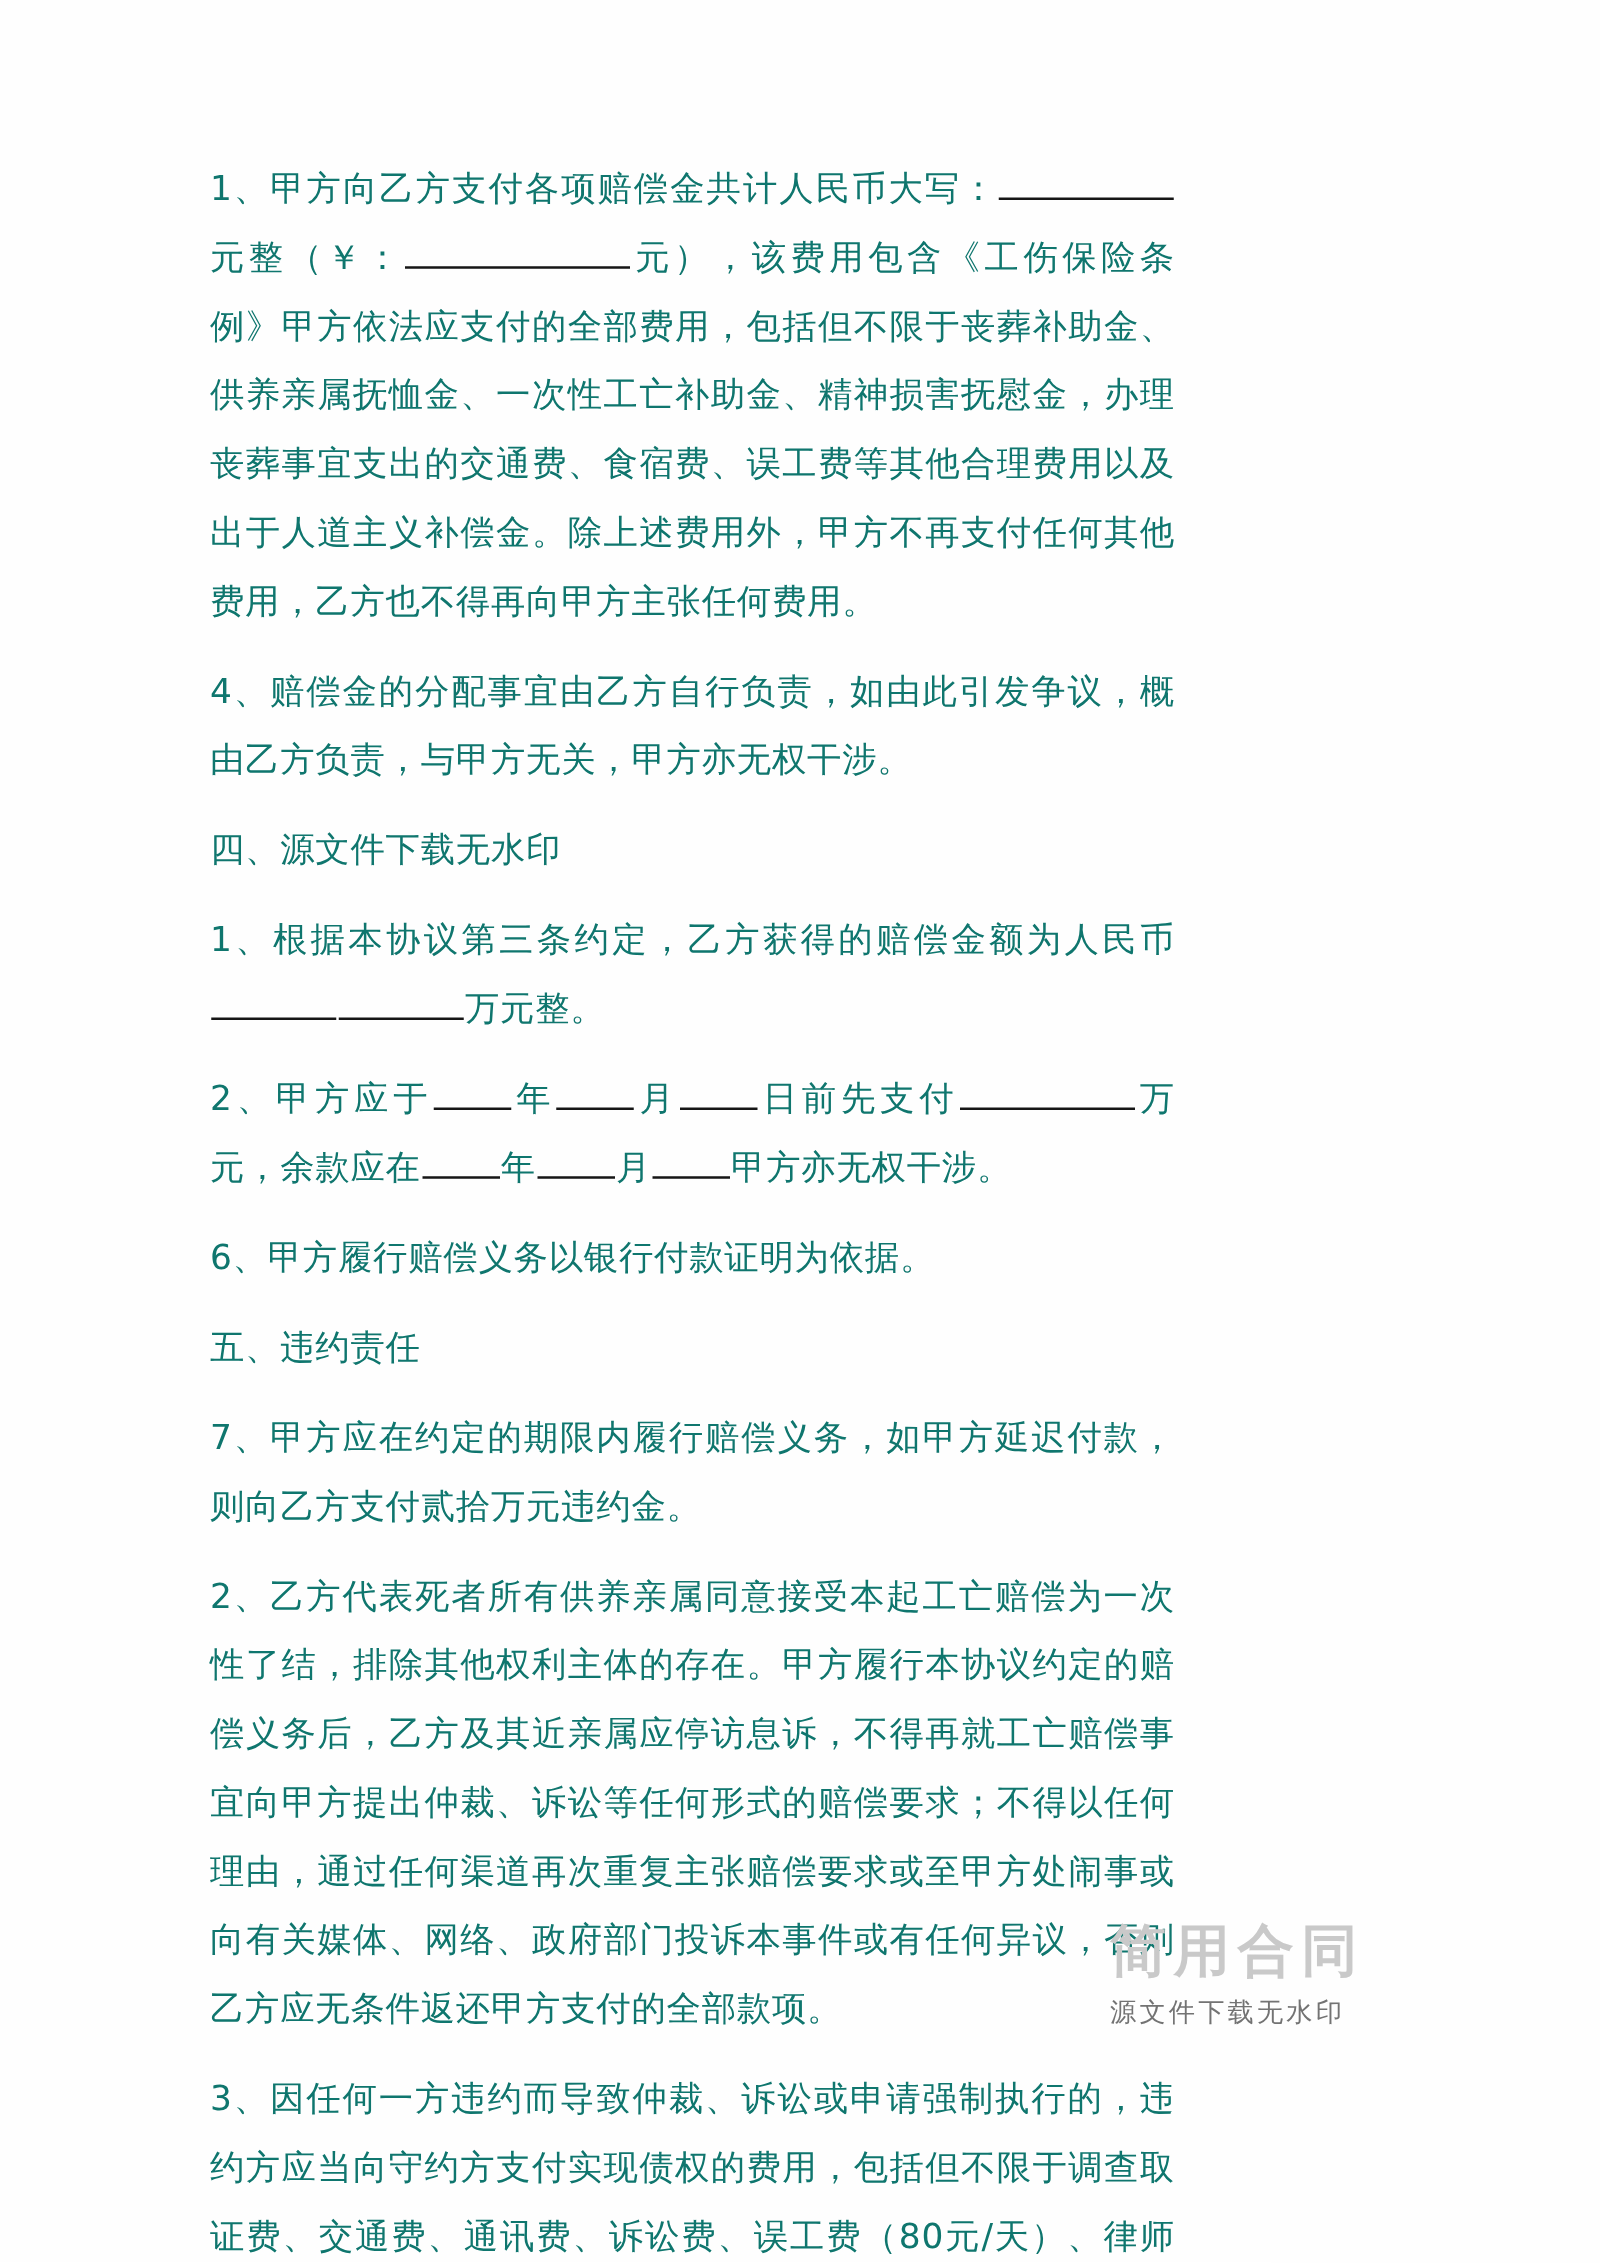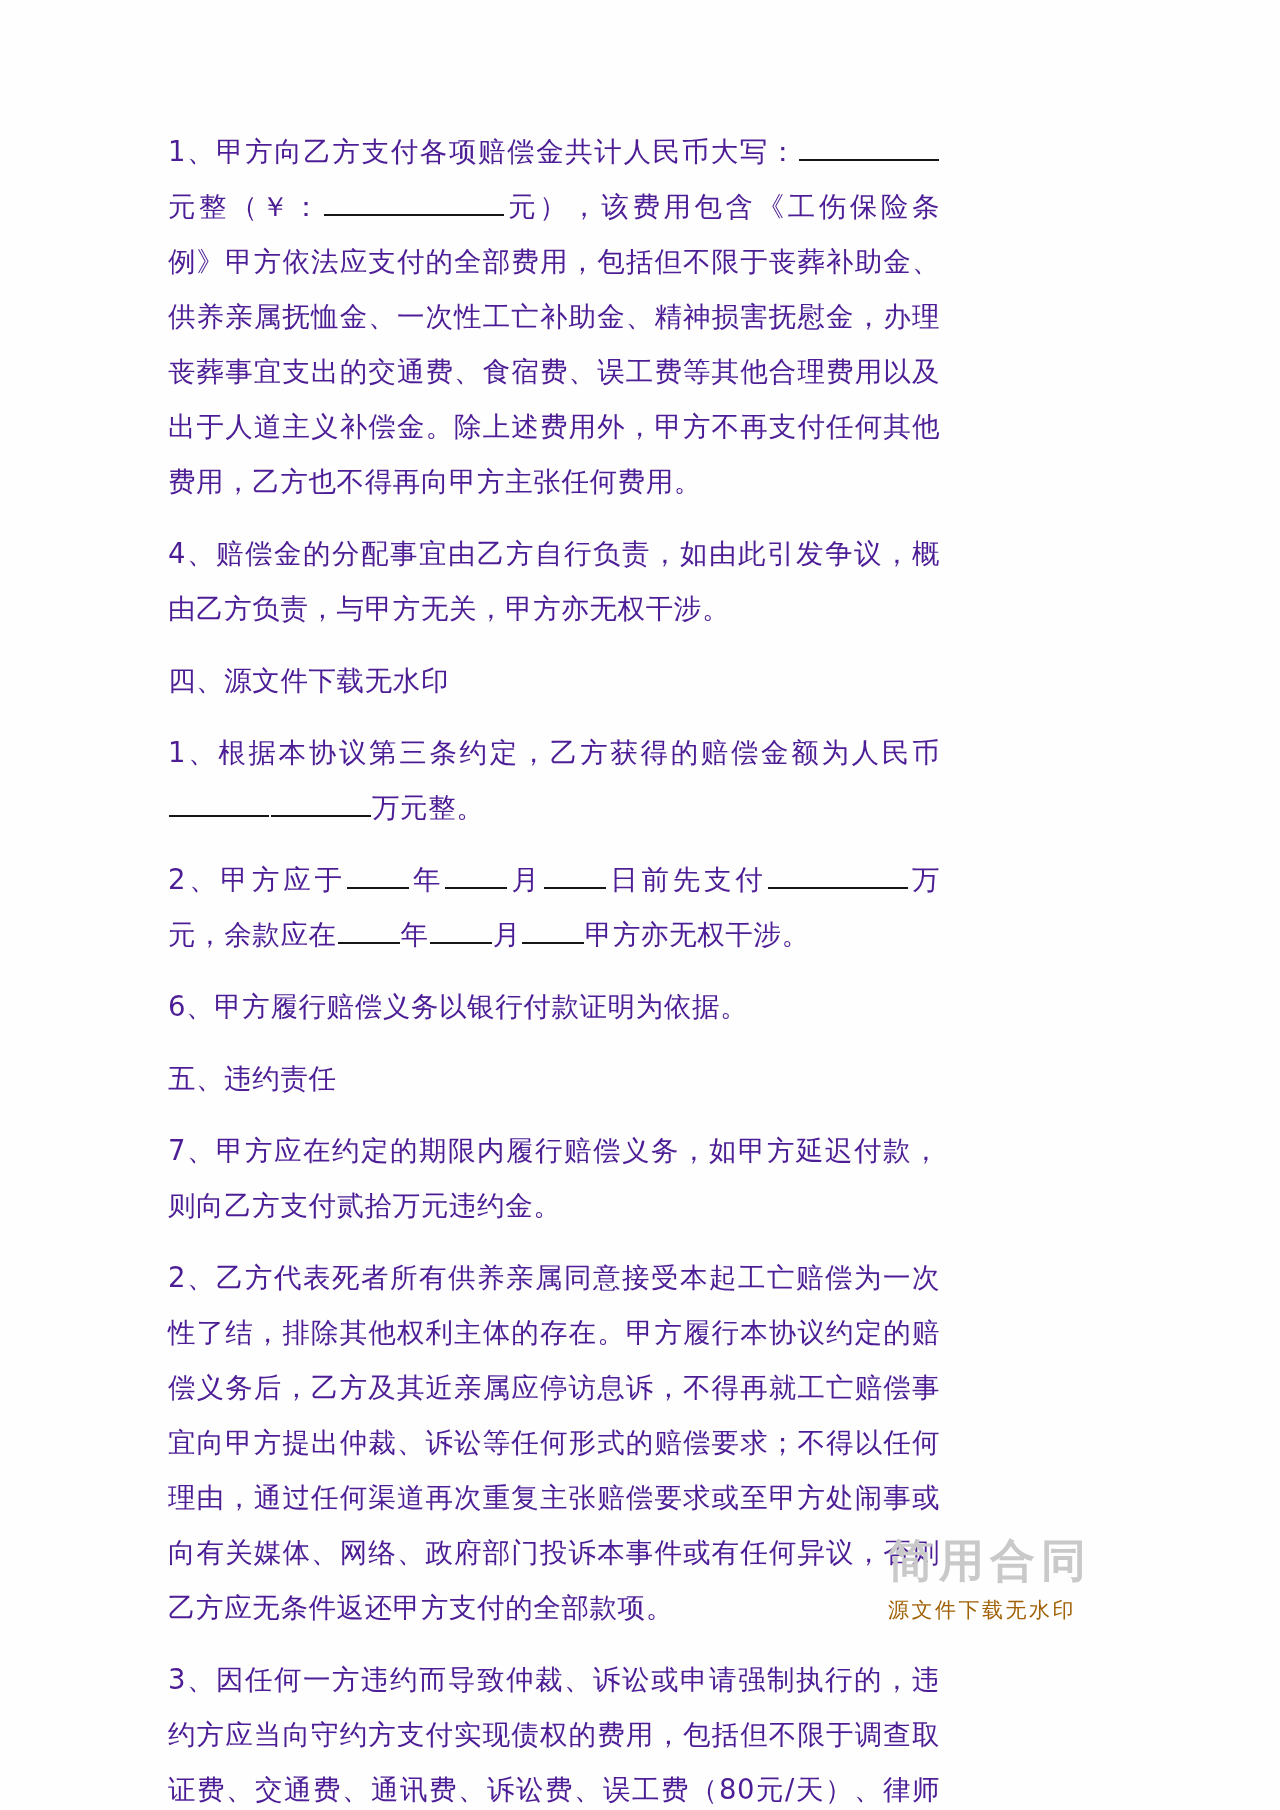--- a/index.html
+++ b/index.html
@@ -24,21 +24,21 @@
   .content {
     position: absolute;
     left: 168px;
     top: 124px;
     width: 772px;
   }
 
   .para {
     font-size: 27.5px;
     line-height: 55px;
-    color: #4c1d95;
+    color: #0f766e;
     letter-spacing: 0.6px;
     text-align: justify;
     text-justify: inter-ideograph;
     margin: 0 0 17px 0;
     font-family: "DejaVu Sans", "Liberation Sans", sans-serif;
     font-weight: 400;
     white-space: normal;
   }
 
   .para.heading {
@@ -73,21 +73,21 @@
     font-weight: 700;
     letter-spacing: 6px;
     color: #c9c9c9;
     line-height: 1.12;
     font-family: "DejaVu Sans", "Liberation Sans", sans-serif;
   }
   .wm-sub {
     margin-top: 10px;
     font-size: 21px;
     letter-spacing: 2.5px;
-    color: #a16207;
+    color: #737373;
     font-family: "DejaVu Sans", "Liberation Sans", sans-serif;
   }
 </style>
 </head>
 <body>
 
 <div class="page">
   <div class="content">
       <p class="para"><span>1、甲方向乙方支付各项赔偿金共计人民币大写：</span><span class="blank b-lg"></span><span>元整（￥：</span><span class="blank b-xl"></span><span>元），该费用包含《工伤保险条例》甲方依法应支付的全部费用，包括但不限于丧葬补助金、供养亲属抚恤金、一次性工亡补助金、精神损害抚慰金，办理丧葬事宜支出的交通费、食宿费、误工费等其他合理费用以及出于人道主义补偿金。除上述费用外，甲方不再支付任何其他费用，乙方也不得再向甲方主张任何费用。</span></p>
       <p class="para"><span>4、赔偿金的分配事宜由乙方自行负责，如由此引发争议，概由乙方负责，与甲方无关，甲方亦无权干涉。</span></p>

